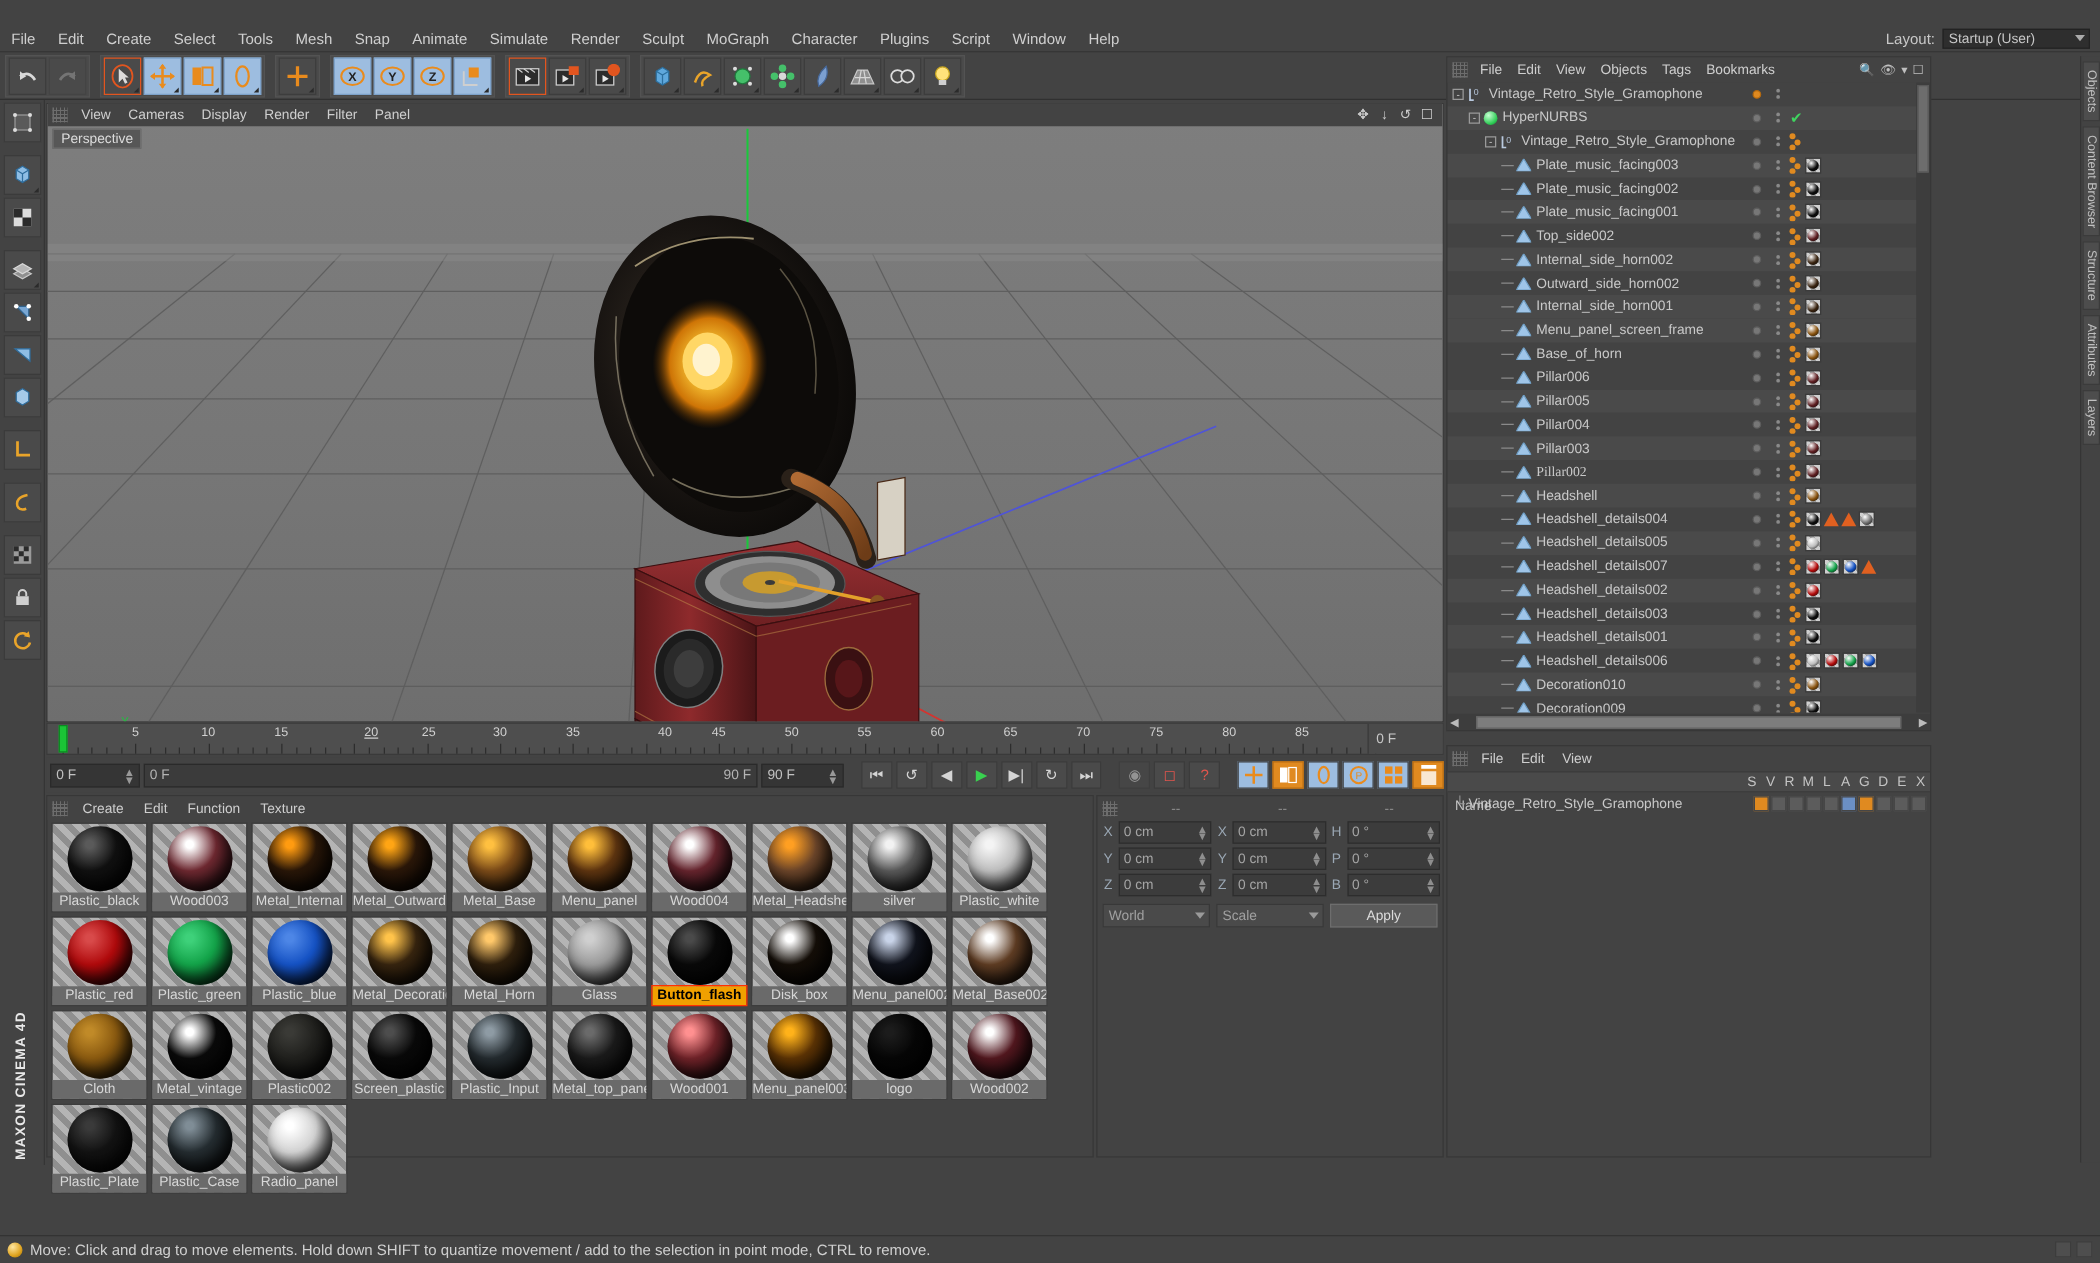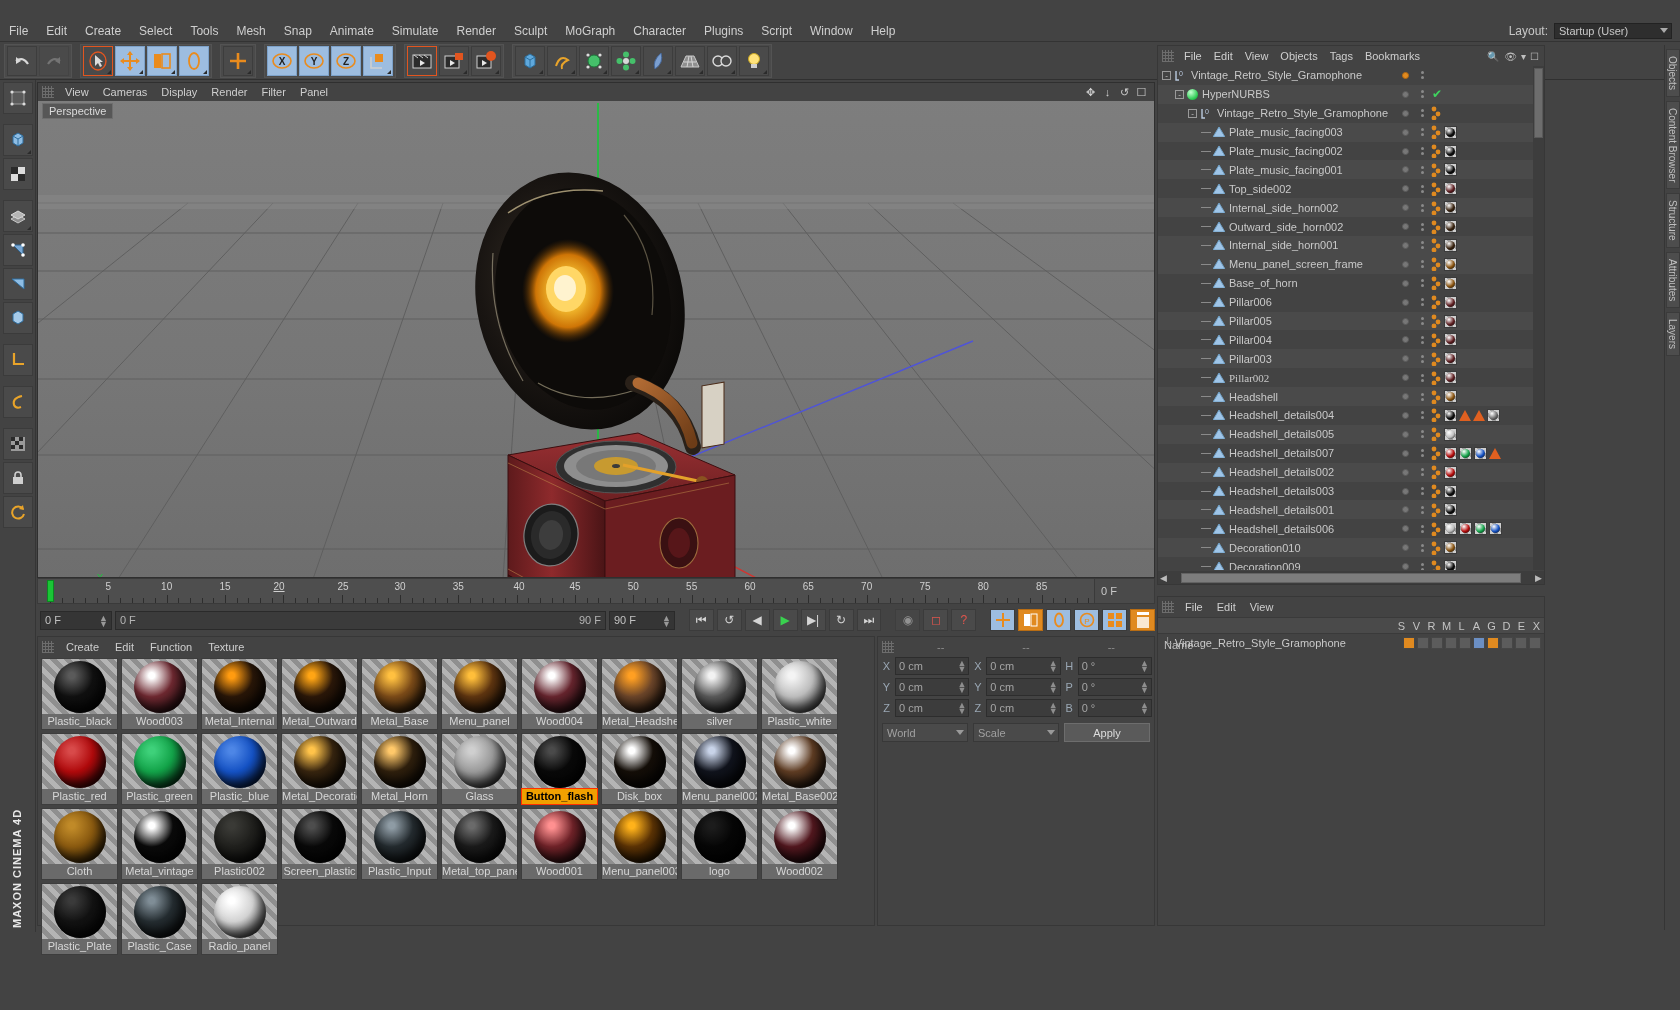--- a/index.html
+++ b/index.html
@@ -740,21 +740,21 @@
         <div class="tl-tick" style="left: 152px; height: 5px;"></div>
         <div class="tl-tick" style="left: 163.667px; height: 5px;"></div>
         <div class="tl-tick" style="left: 175.333px; height: 5px;"></div>
         <div class="tl-tick" style="left: 187px; height: 8px;"></div>
         <div class="tl-num" style="left: 187px;">15</div>
         <div class="tl-tick" style="left: 198.667px; height: 5px;"></div>
         <div class="tl-tick" style="left: 210.333px; height: 5px;"></div>
         <div class="tl-tick" style="left: 222px; height: 5px;"></div>
         <div class="tl-tick" style="left: 233.667px; height: 5px;"></div>
         <div class="tl-tick" style="left: 245.333px; height: 8px;"></div>
-        <div class="tl-num" style="left: 241px; text-decoration: underline;">20</div>
+        <div class="tl-num" style="left: 259px; text-decoration: underline;">20</div>
         <div class="tl-tick" style="left: 257px; height: 5px;"></div>
         <div class="tl-tick" style="left: 268.667px; height: 5px;"></div>
         <div class="tl-tick" style="left: 280.333px; height: 5px;"></div>
         <div class="tl-tick" style="left: 292px; height: 5px;"></div>
         <div class="tl-tick" style="left: 303.667px; height: 8px;"></div>
         <div class="tl-num" style="left: 305px;">25</div>
         <div class="tl-tick" style="left: 315.333px; height: 5px;"></div>
         <div class="tl-tick" style="left: 327px; height: 5px;"></div>
         <div class="tl-tick" style="left: 338.667px; height: 5px;"></div>
         <div class="tl-tick" style="left: 350.333px; height: 5px;"></div>
@@ -764,21 +764,21 @@
         <div class="tl-tick" style="left: 385.333px; height: 5px;"></div>
         <div class="tl-tick" style="left: 397px; height: 5px;"></div>
         <div class="tl-tick" style="left: 408.667px; height: 5px;"></div>
         <div class="tl-tick" style="left: 420.333px; height: 8px;"></div>
         <div class="tl-num" style="left: 420.333px;">35</div>
         <div class="tl-tick" style="left: 432px; height: 5px;"></div>
         <div class="tl-tick" style="left: 443.667px; height: 5px;"></div>
         <div class="tl-tick" style="left: 455.333px; height: 5px;"></div>
         <div class="tl-tick" style="left: 467px; height: 5px;"></div>
         <div class="tl-tick" style="left: 478.667px; height: 8px;"></div>
-        <div class="tl-num" style="left: 481px;">40</div>
+        <div class="tl-num" style="left: 494px;">40</div>
         <div class="tl-tick" style="left: 490.333px; height: 5px;"></div>
         <div class="tl-tick" style="left: 502px; height: 5px;"></div>
         <div class="tl-tick" style="left: 513.667px; height: 5px;"></div>
         <div class="tl-tick" style="left: 525.333px; height: 5px;"></div>
         <div class="tl-tick" style="left: 537px; height: 8px;"></div>
         <div class="tl-num" style="left: 537px;">45</div>
         <div class="tl-tick" style="left: 548.667px; height: 5px;"></div>
         <div class="tl-tick" style="left: 560.333px; height: 5px;"></div>
         <div class="tl-tick" style="left: 572px; height: 5px;"></div>
         <div class="tl-tick" style="left: 583.667px; height: 5px;"></div>
@@ -1995,14 +1995,22 @@
   </div>
 
   <div class="rightedge">
     <div class="re-tab">Objects</div>
     <div class="re-tab">Content Browser</div>
     <div class="re-tab">Structure</div>
     <div class="re-tab">Attributes</div>
     <div class="re-tab">Layers</div>
   </div>
 
+  <div class="statusbar">
+    <span class="lamp"></span>
+    <span>Move: Click and drag to move elements. Hold down SHIFT to quantize movement / add to the selection in point mode, CTRL to remove.</span>
+    <span class="sb-right">
+      <span class="sb-box"></span>
+      <span class="sb-box"></span>
+    </span>
+  </div>
 
 </div>
 
 </body></html>

